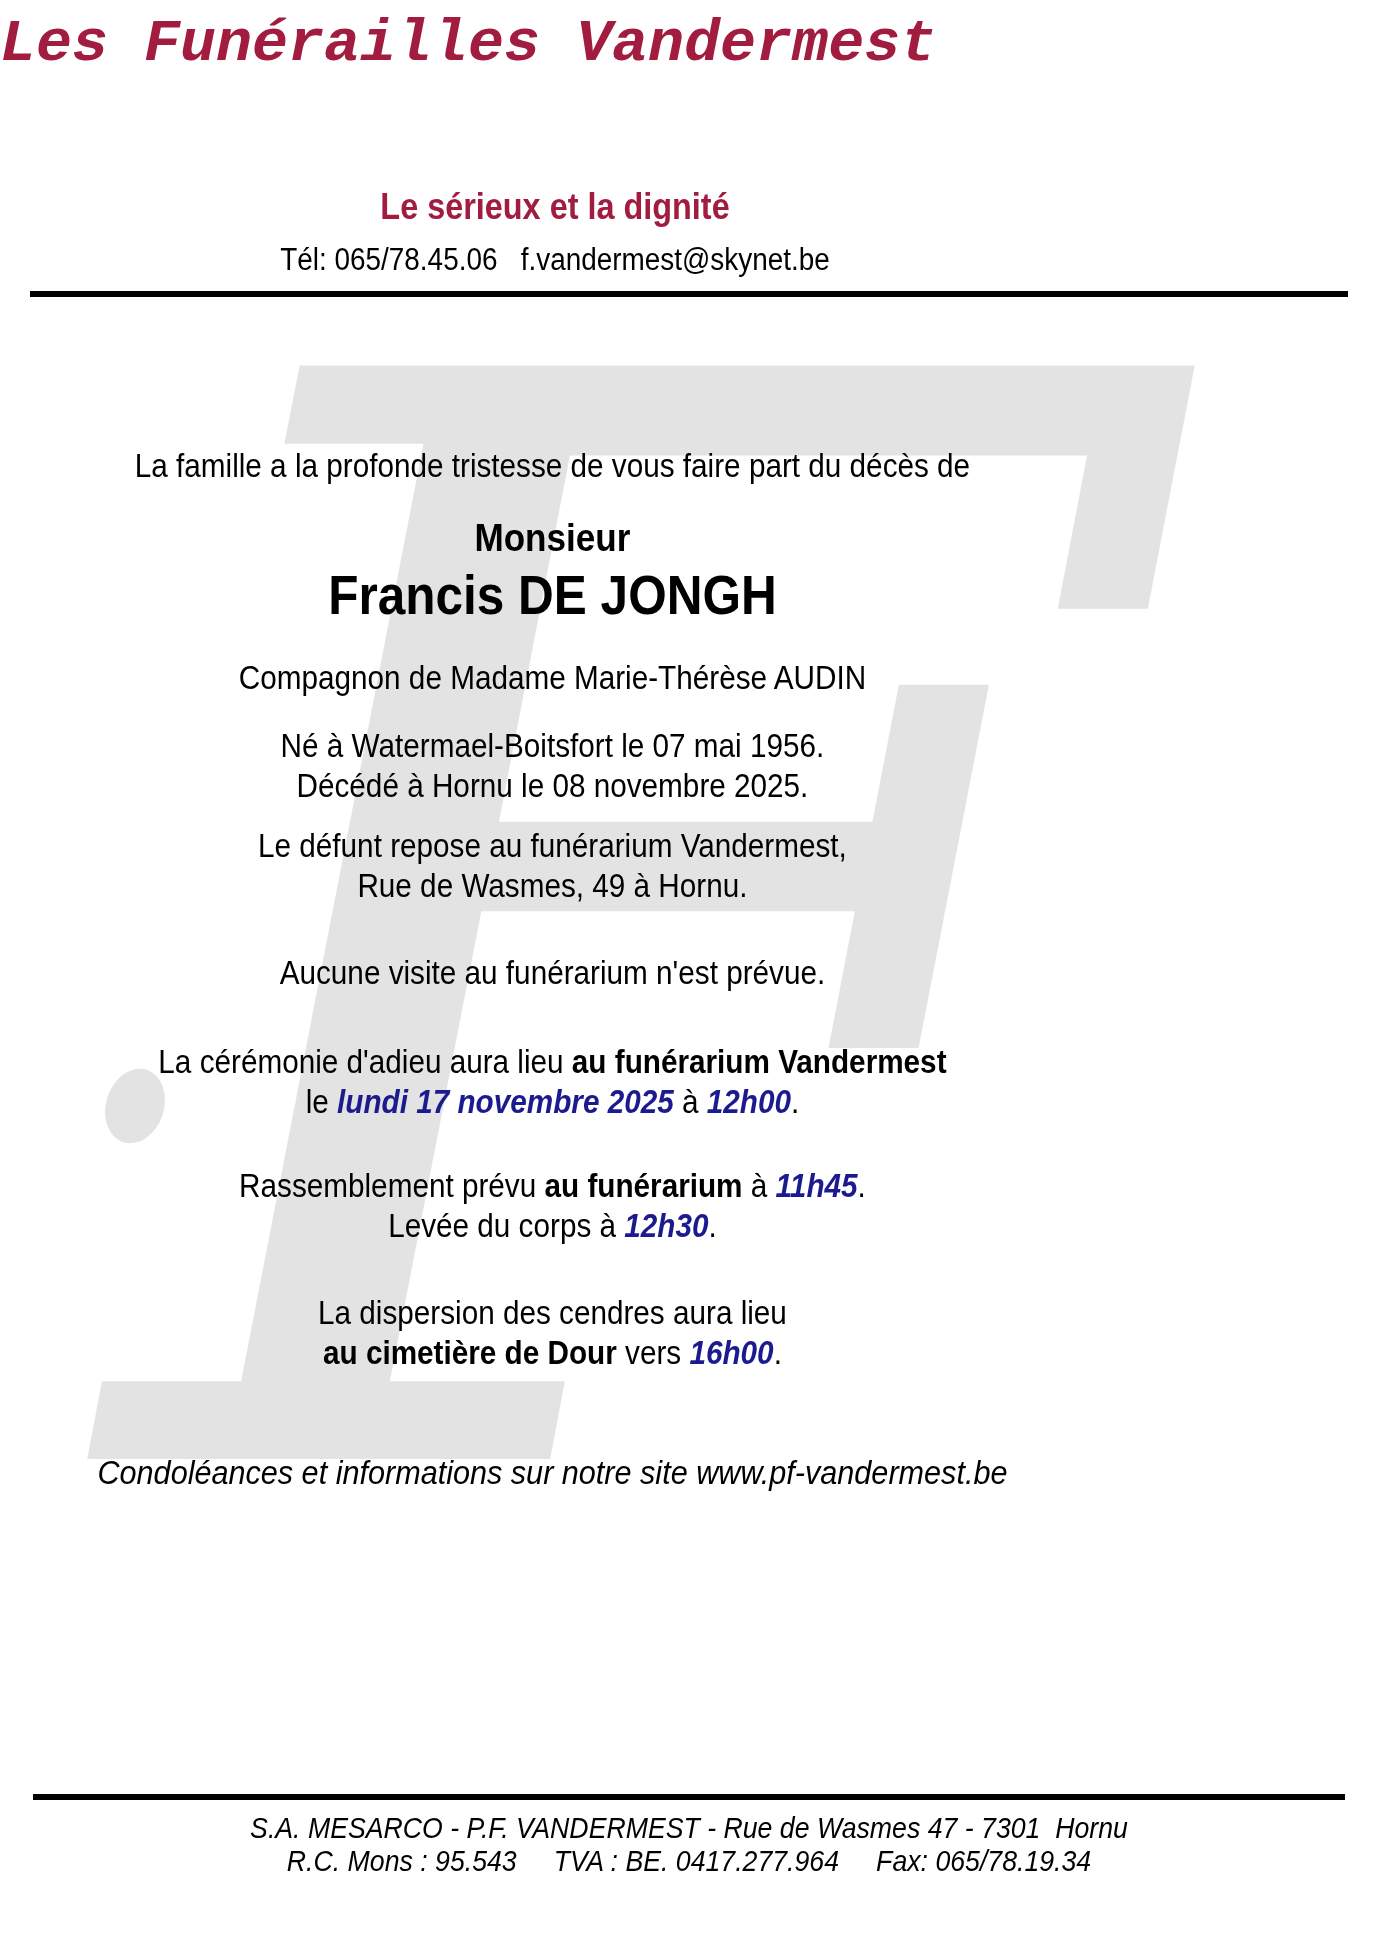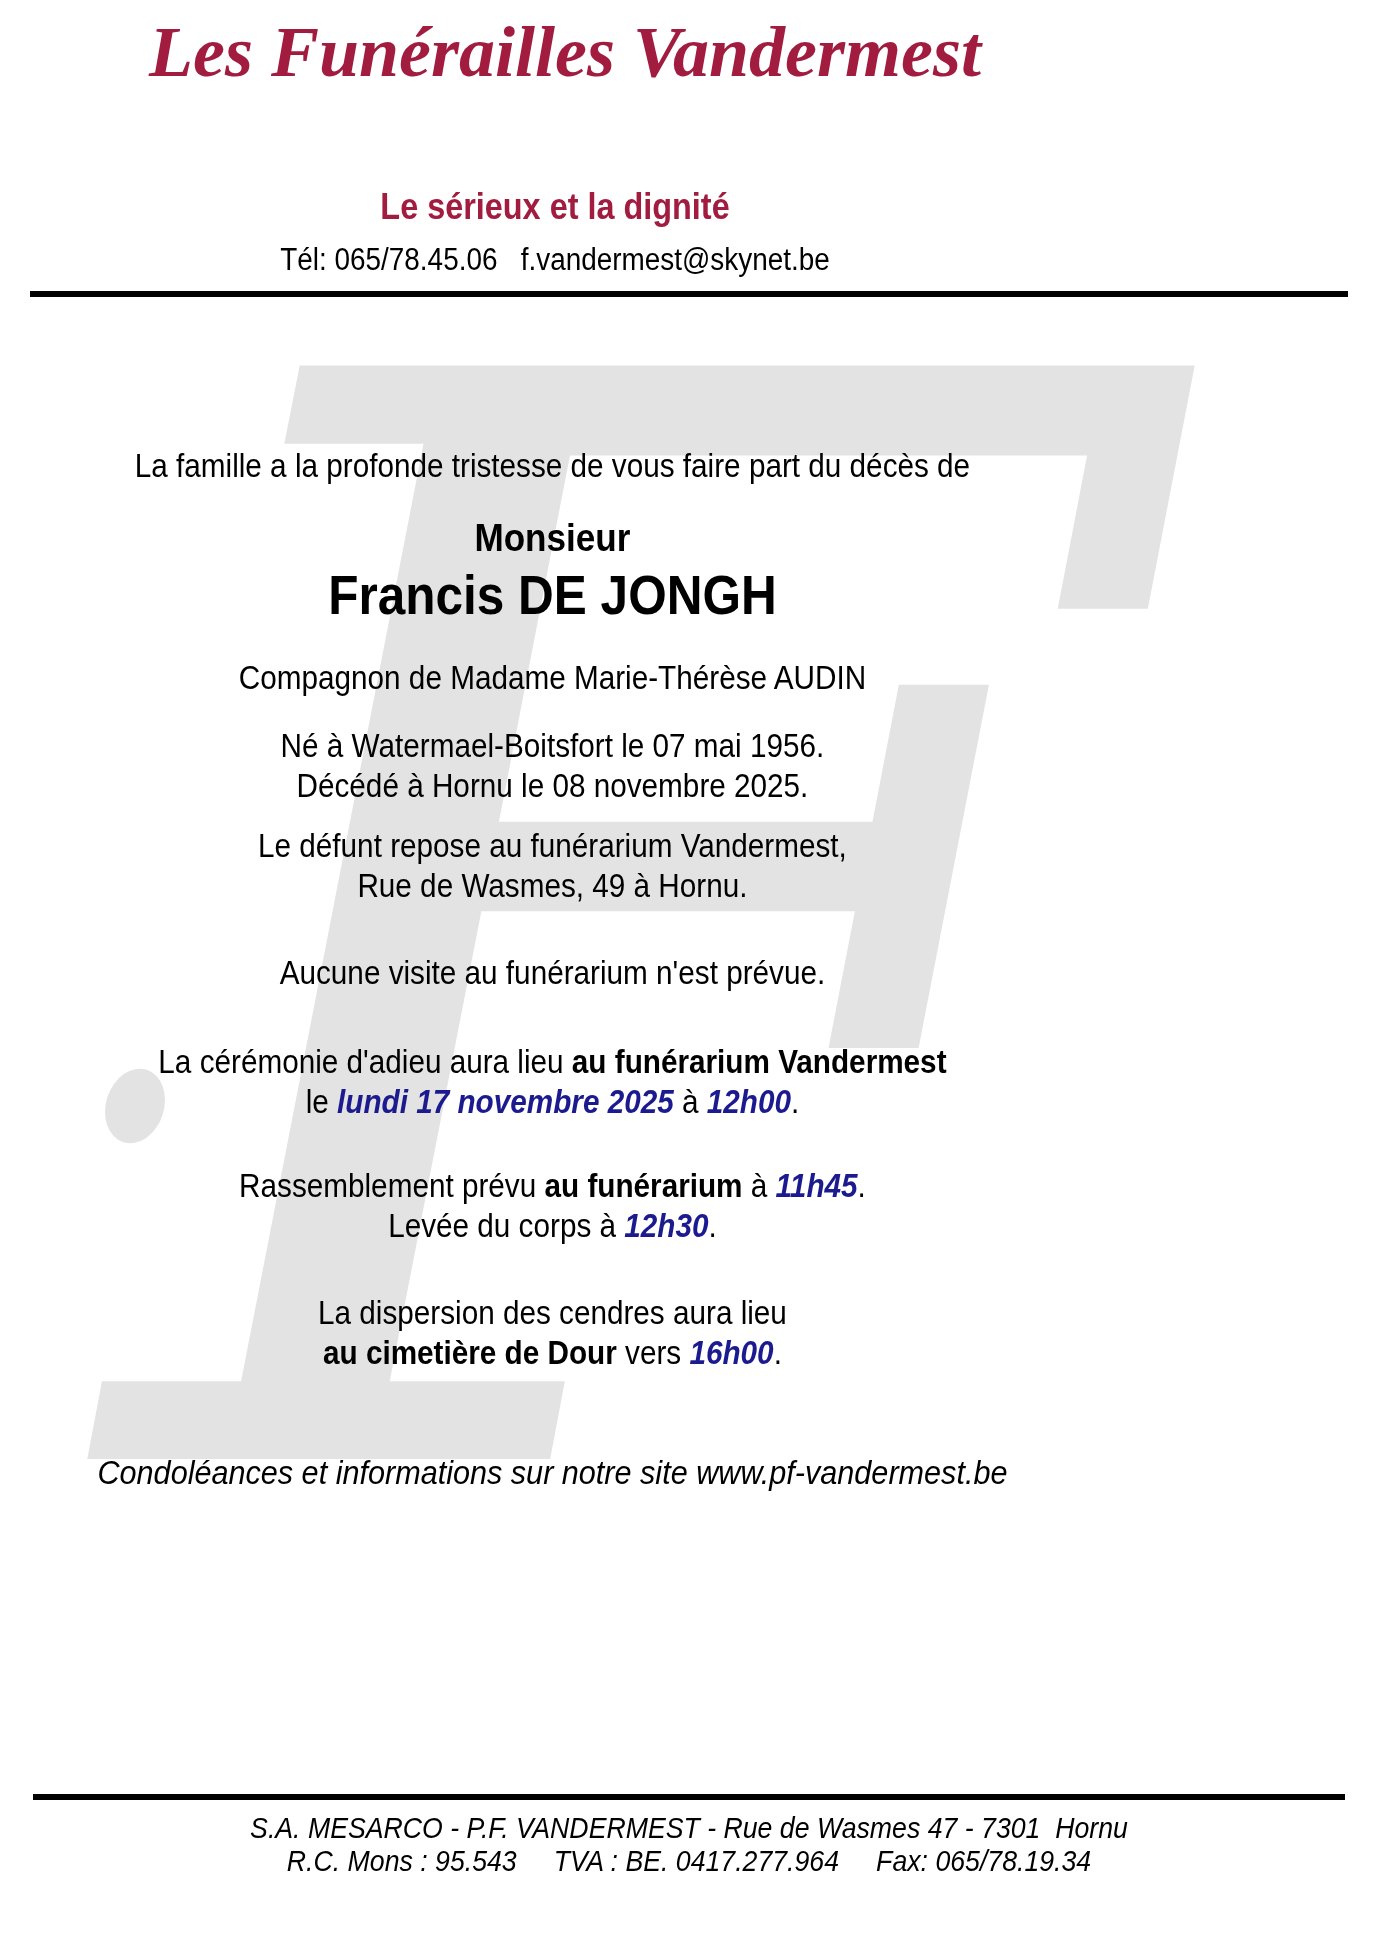--- a/index.html
+++ b/index.html
@@ -34,25 +34,24 @@
     width:58px;height:76px;border-radius:50%;
     background:var(--watermark-gray,#E3E3E3);
     transform:rotate(18deg);
     z-index:0;pointer-events:none;
   }
   
   .layer{position:absolute;left:0;top:0;width:100%;height:100%;z-index:1;}
   
   .brand{
     position:absolute;left:0;top:4px;width:1130px;
-    text-align:center;
-    font-family:Liberation Serif, serif;
+    font-family:Liberation Mono, monospace;
     font-style:italic;
     font-weight:bold;
-    font-size:72px;line-height:1.35;
+    font-size:60px;line-height:1.35;
     color:var(--brand-red,#A11C3F);
     white-space:nowrap;
   }
   .tagline{
     position:absolute;left:0;top:186px;width:1110px;
     text-align:center;
     font-size:36px;font-weight:bold;
     color:var(--brand-red,#A11C3F);
     transform:scaleX(0.9);transform-origin:555px center;
     white-space:pre-wrap;

